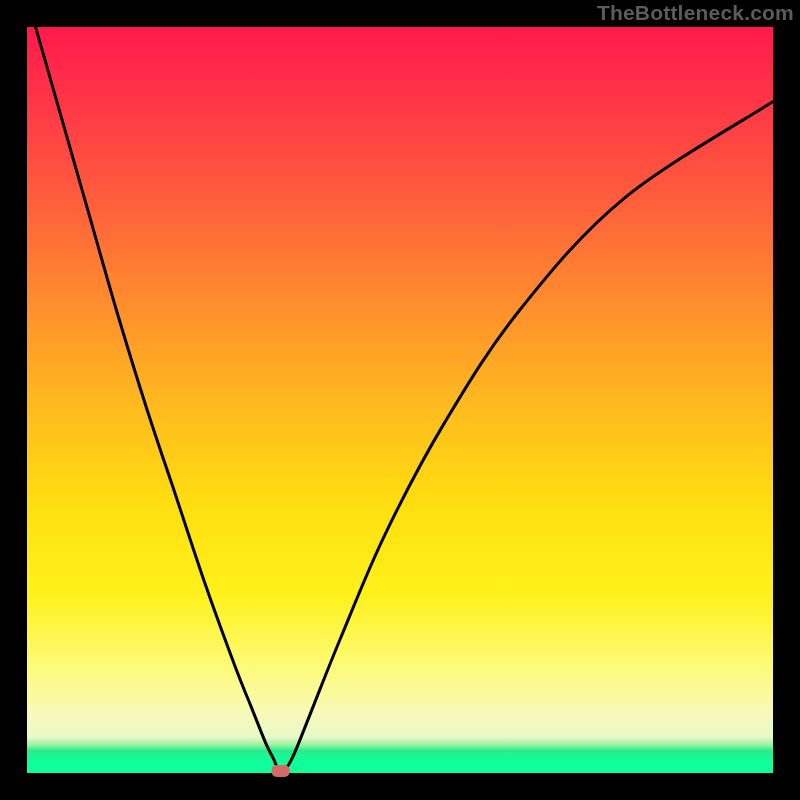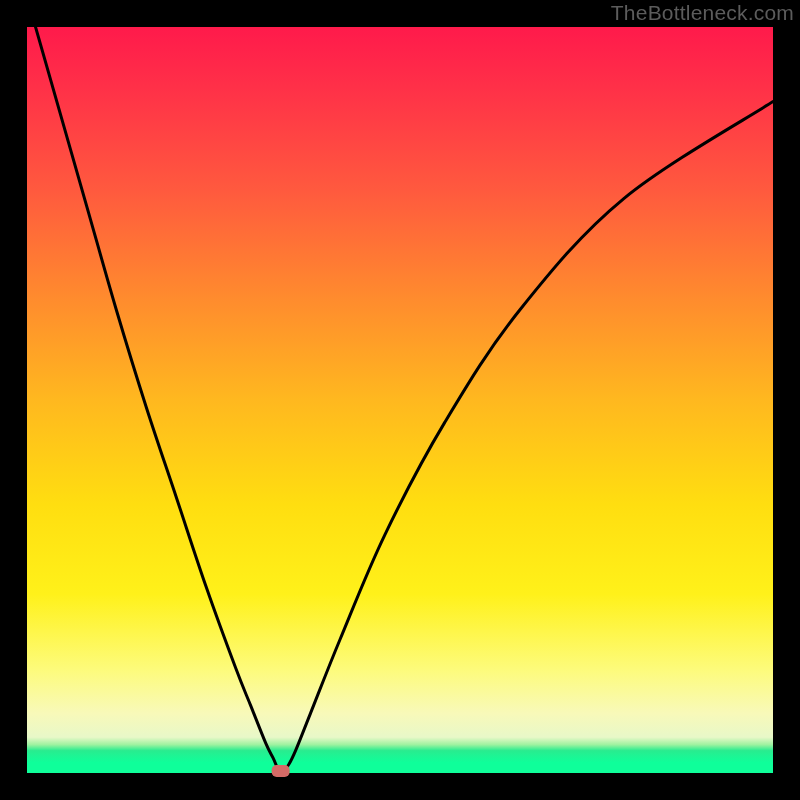--- a/index.html
+++ b/index.html
@@ -59,21 +59,21 @@
   }
   .min-marker {
     fill: #d46a66;
     stroke: none;
   }
   .watermark {
     position: absolute;
     right: 6px;
     top: 1px;
     font-size: 21px;
-    font-weight: 400;
+    font-weight: 700;
     color: #5c5c5c;
     letter-spacing: 0.2px;
     user-select: none;
   }
 </style>
 </head>
 <body>
 
 <div class="frame">
 

